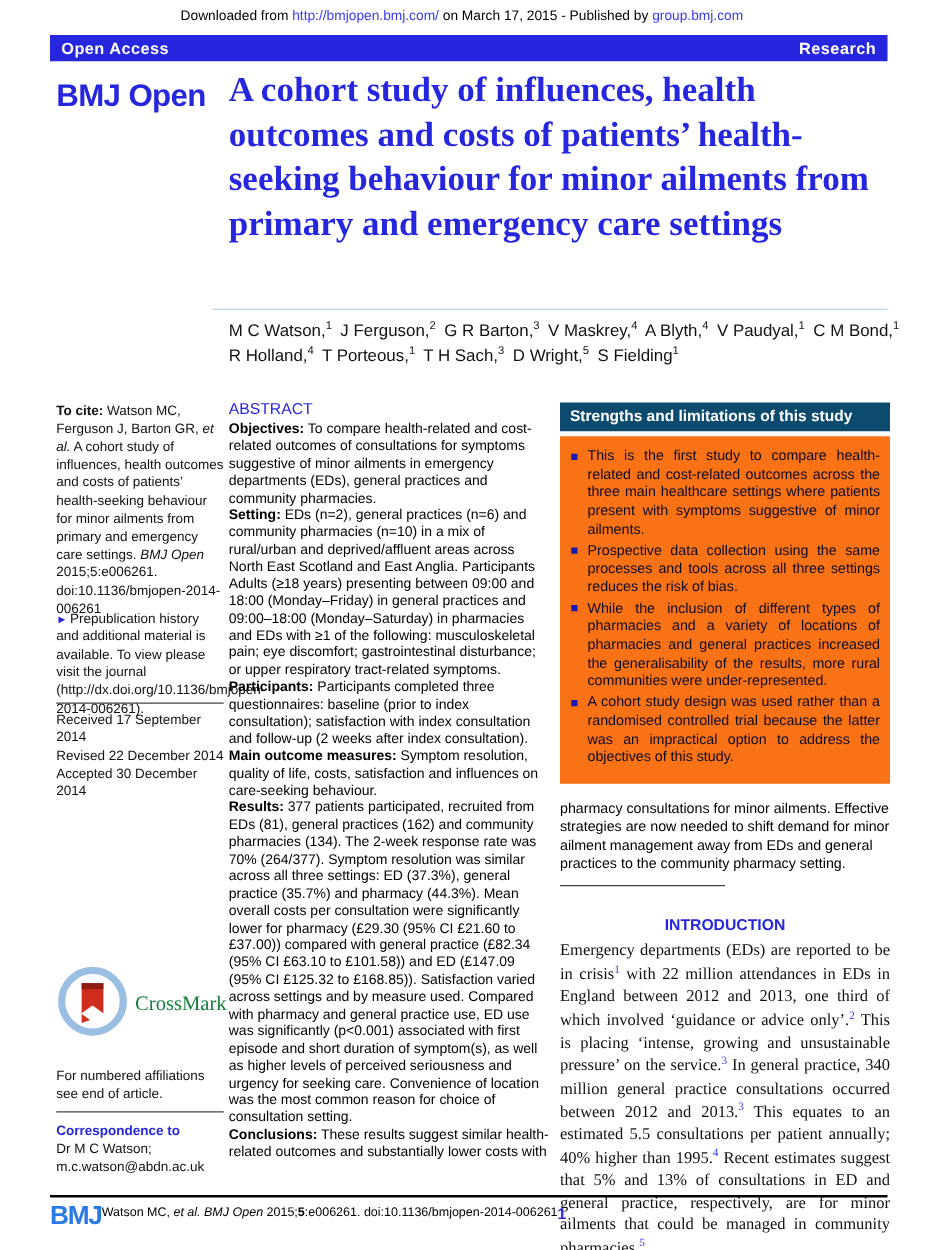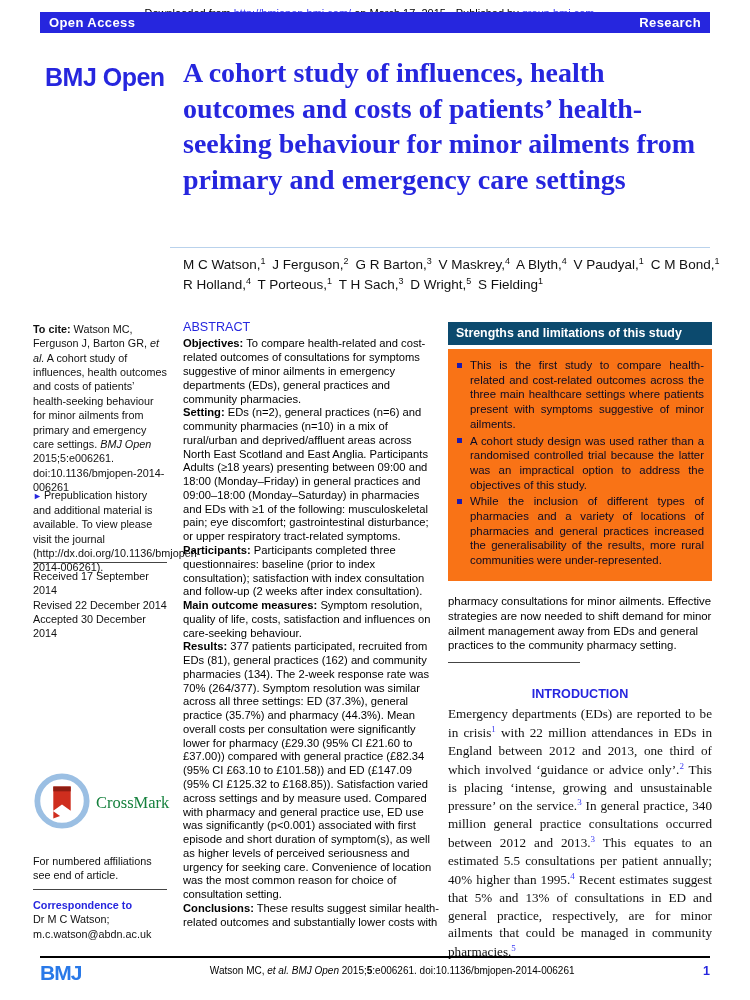--- a/index.html
+++ b/index.html
@@ -5,41 +5,41 @@
   html,body { margin:0; padding:0; background:#fff; }
   .page { position:relative; width:706px; height:1000px; background:#fff; overflow:hidden;
           font-family:"Liberation Sans", sans-serif; color:#111;padding-left:33px; }
 
   
   .dl-line { position:absolute; top:7px; left:0; width:100%; text-align:center;
              font-size:11px; color:#000; }
   .dl-line .lnk { color:#3a3af2; cursor:pointer; }
 
   
-  .banner { position:absolute; top:12px; left:40px; width:670px; height:21px;
+  .banner { position:absolute; top:28px; left:40px; width:670px; height:21px;
             background:#2626de; color:#fff; font-weight:bold; font-size:13px;
             display:flex; justify-content:space-between; align-items:center;
             padding:0 9px; box-sizing:border-box; letter-spacing:0.4px; }
 
   
   .journal-logo { position:absolute; top:63px; left:45px; font-size:25px; font-weight:bold;
                   color:#2626de; letter-spacing:-0.5px; }
   .title { position:absolute; top:55px; left:183px; width:525px; margin:0;
            font-family:"Liberation Serif", serif; font-weight:bold; font-size:28px;
            line-height:1.27; color:#2626de; }
 
   .authors-rule { position:absolute; top:247px; left:170px; width:540px;
                   border-top:1.5px solid #b9d2ec; }
   .authors { position:absolute; top:254px; left:183px; width:548px; margin:0;
              font-size:13.5px; line-height:1.5; color:#111; }
   .authors sup { font-size:9px; }
   .au { margin-right:3px; }
 
   
-  .col-left { position:absolute; top:322px; left:33px; width:134px; height:640px;
+  .col-left { position:absolute; top:322px; left:45px; width:134px; height:640px;
               font-size:10.8px; line-height:1.33; color:#111; }
   .col-left .blk { position:absolute; left:0; width:134px; }
   .cite { top:0; text-align:left; }
   .cite .lbl { font-weight:bold; }
   .cite .it { font-style:italic; }
   .prepub { top:166px; }
   .prepub .marker { color:#2626de; font-size:9px; margin-right:2px; }
   .dates-rule { top:240px; width:62px; border-top:1px solid #444; }
   .dates { top:247px; }
   .crossmark { top:450px; display:flex; align-items:center; }
@@ -69,21 +69,21 @@
   .cont-text { margin:13px 0 0 0; font-size:11.4px; line-height:1.3; color:#000; }
   .intro-rule { width:132px; border:none; border-top:1px solid #444; margin:9px 0 0 0; }
   .intro-heading { color:#2626de; font-weight:bold; font-size:12.6px; margin:24px 0 0 0;text-align:center; }
   .intro-body { font-family:"Liberation Serif", serif; font-size:13.2px; line-height:1.34;
                 text-align:justify; margin:4px 0 0 0; color:#101010; }
   .intro-body sup { color:#3a3af2; font-size:9px; }
 
   
   .footer { position:absolute; top:956px; left:40px; width:670px;
             border-top:2.5px solid #000; }
-  .footer-inner { display:flex; align-items:flex-start; justify-content:space-between;
+  .footer-inner { display:flex; align-items:flex-start; justify-content:flex-start;
                   padding-top:4px; }
   .bmj-logo { font-size:21px; font-weight:bold; color:#2979e8; letter-spacing:-1px;
               line-height:1; }
   .footer-cite { font-size:10px; color:#000; margin-top:3px; }
   .footer-cite .it { font-style:italic; }
   .footer-cite .bd { font-weight:bold; }
   .page-num { font-size:12.5px; font-weight:bold; color:#2626de; margin-top:2px; }
 </style>
 </head>
 <body>
@@ -167,22 +167,23 @@
     <p><span class="lbl">Conclusions:</span><span> These results suggest similar health-related outcomes and substantially lower costs with</span></p>
   </div>
 
   <div class="col-right">
 
     <div>
       <div class="sbox-header">Strengths and limitations of this study</div>
       <div class="sbox-body">
         <ul>
           <li><span class="sq"></span><span>This is the first study to compare health-related and cost-related outcomes across the three main healthcare settings where patients present with symptoms suggestive of minor ailments.</span></li>
+          <li><span class="sq"></span><span>Prospective data collection using the same processes and tools across all three settings reduces the risk of bias.</span></li>
+          <li><span class="sq"></span><span>While the inclusion of different types of pharmacies and a variety of locations of pharmacies and general practices increased the generalisability of the results, more rural communities were under-represented.</span></li>
           <li><span class="sq"></span><span>A cohort study design was used rather than a randomised controlled trial because the latter was an impractical option to address the objectives of this study.</span></li>
-          <li><span class="sq"></span><span>While the inclusion of different types of pharmacies and a variety of locations of pharmacies and general practices increased the generalisability of the results, more rural communities were under-represented.</span></li>
         </ul>
       </div>
     </div>
 
     <p class="cont-text">pharmacy consultations for minor ailments. Effective strategies are now needed to shift demand for minor ailment management away from EDs and general practices to the community pharmacy setting.</p>
     <hr class="intro-rule">
 
     <h2 class="intro-heading">INTRODUCTION</h2>
     <p class="intro-body"><span>Emergency departments (EDs) are reported to be in crisis</span><sup>1</sup><span> with 22 million attendances in EDs in England between 2012 and 2013, one third of which involved ‘guidance or advice only’.</span><sup>2</sup><span> This is placing ‘intense, growing and unsustainable pressure’ on the service.</span><sup>3</sup><span> In general practice, 340 million general practice consultations occurred between 2012 and 2013.</span><sup>3</sup><span> This equates to an estimated 5.5 consultations per patient annually; 40% higher than 1995.</span><sup>4</sup><span> Recent estimates suggest that 5% and 13% of consultations in ED and general practice, respectively, are for minor ailments that could be managed in community pharmacies.</span><sup>5</sup></p>
   </div>

